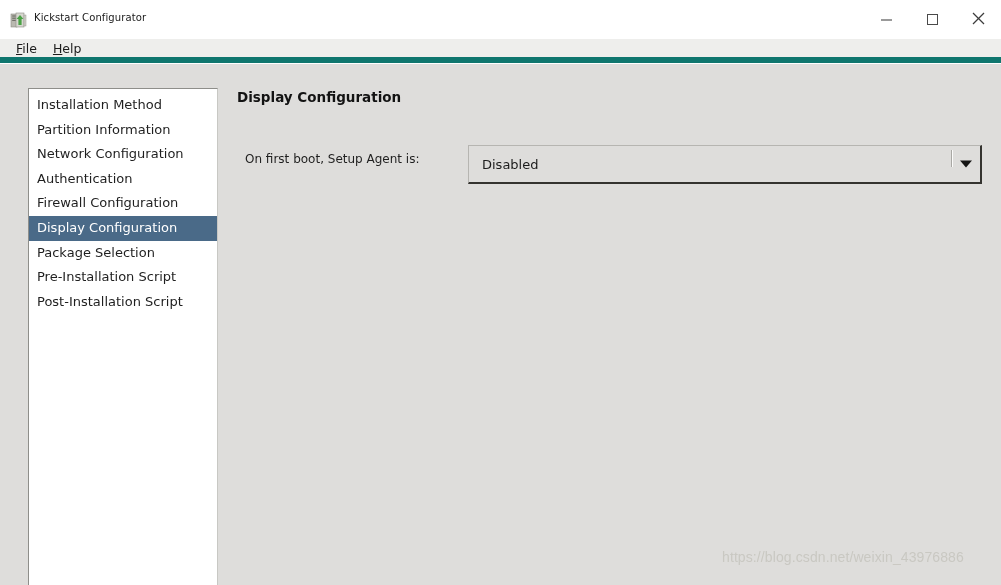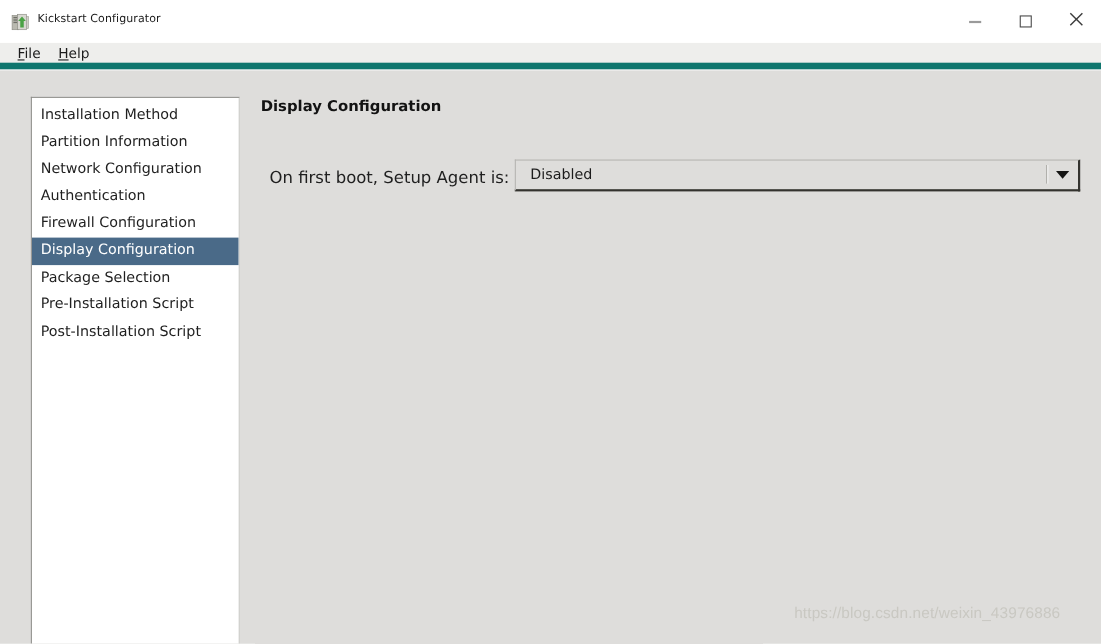--- a/index.html
+++ b/index.html
@@ -198,30 +198,30 @@
     position: absolute;
     left: 8px;
     top: 81px;
     width: 742px;
     height: 30px;
   }
   .combo-label {
     position: absolute;
     left: 5px;
     top: 7px;
-    font-size: 15px;
+    font-size: 12px;
     color: #1f1f1f;
     white-space: nowrap;
   }
   .combo {
     position: absolute;
     left: 228px;
     top: 0px;
     width: 514px;
-    height: 29px;
+    height: 39px;
     background: #dedddb;
     border: 1px solid #b6b5b1;
     border-bottom: 2px solid #34332f;
     border-right: 2px solid #34332f;
     box-sizing: border-box;
     display: flex;
     align-items: center;
   }
   .combo-value {
     margin-left: 13px;

